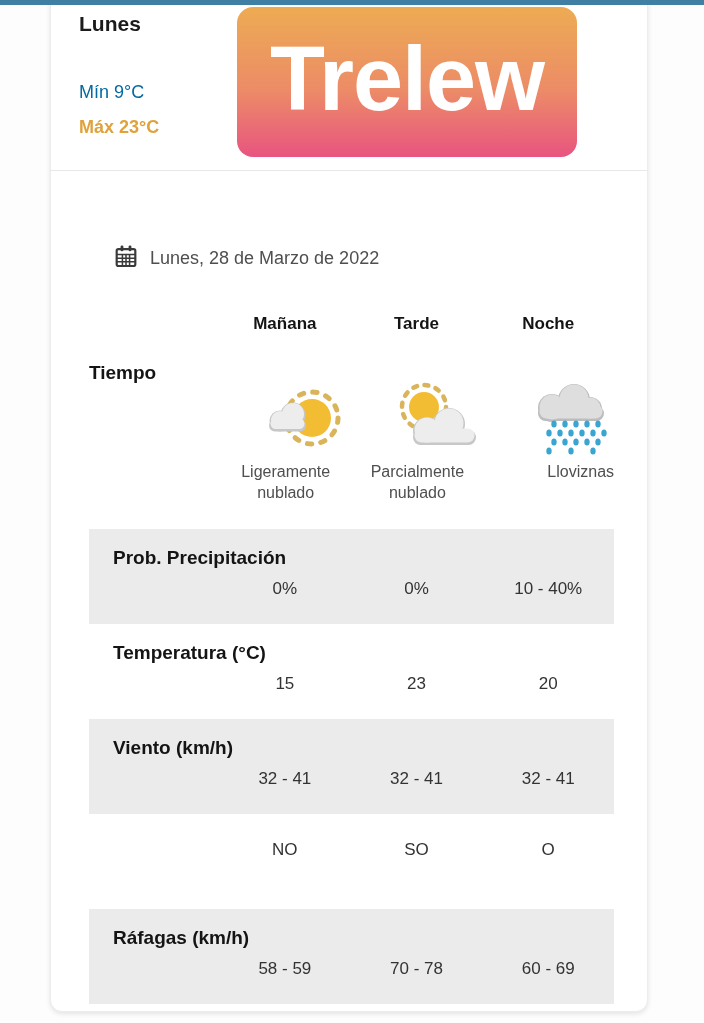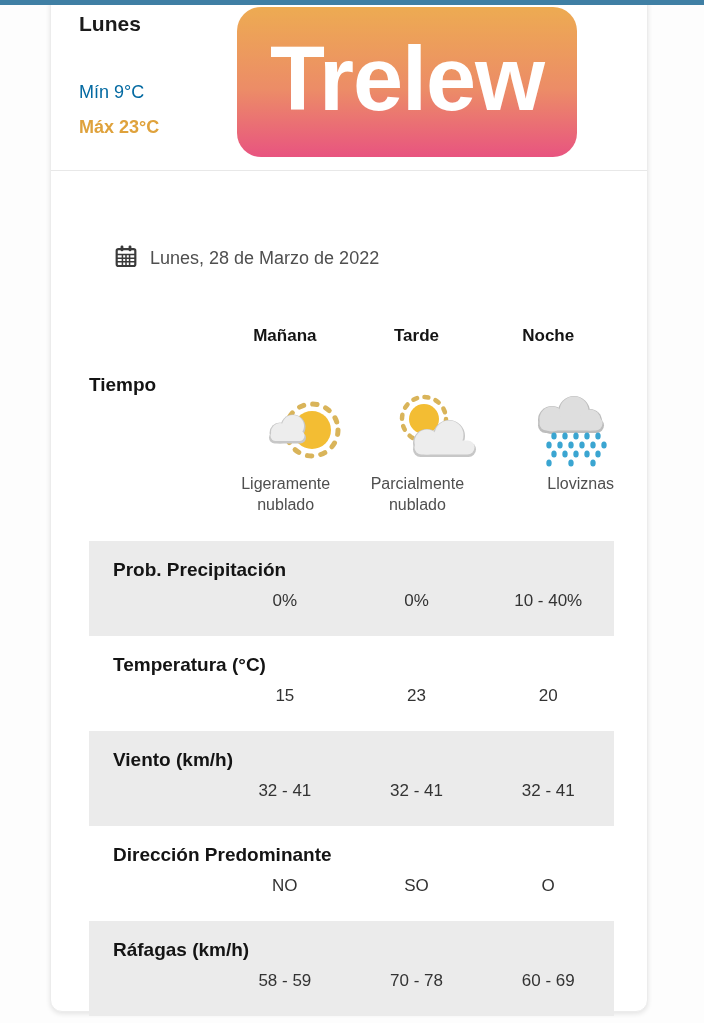--- a/index.html
+++ b/index.html
@@ -19,36 +19,36 @@
     border-radius:0 0 12px 12px;
     box-shadow:0 2px 5px rgba(0,0,0,0.10);
   }
   
   .card-header{ position:relative; height:170px; border-bottom:1px solid #e8e8e8; }
   .day-name{ position:absolute; left:28px; top:11px; font-size:21px; font-weight:700; color:#1b1b1b; }
   .min-temp{ position:absolute; left:28px; top:81px; font-size:18px; font-weight:500; color:#0369a1; }
   .max-temp{ position:absolute; left:28px; top:116px; font-size:18px; font-weight:700; color:#dfa23c;text-align:center; }
   .city-banner{
     position:absolute; left:186px; top:6px; width:340px; height:150px;
-    border-radius:24px;
+    border-radius:16px;
     background:linear-gradient(180deg,#edab52 0%,#ec8c67 55%,#e85480 100%);
     display:flex; align-items:center; justify-content:center;
   }
   .city-banner span{
     color:#ffffff; font-size:90px; font-weight:800; letter-spacing:-1px;
     line-height:1; padding-bottom:6px;
   }
   
   .card-body{ padding:0 0 0 38px; }
   .date-row{
     margin:72px 0 0 24px; display:flex; align-items:center; gap:11px;
     font-size:18px; color:#4f4f4f;text-align:right;
   }
   .grid{ display:grid; grid-template-columns:130px 131.7px 131.7px 131.7px; width:525px; }
-  .col-headers{ margin-top:52px; }
+  .col-headers{ margin-top:40px; }
   .col-headers .col-h{ text-align:center; font-size:17px; font-weight:700; color:#141414; }
   .tiempo-grid{ margin-top:14px; }
   .tiempo-label{ padding-top:14px; font-size:19px; font-weight:700; color:#141414; }
   .cond-cell{ display:flex; flex-direction:column; align-items:flex-end; padding-top:34px; }
   .cond-cell svg{ display:block; }
   .cond-caption{
     margin-top:5px; font-size:16px; color:#4f4f4f; text-align:center;
     line-height:21px; max-width:130px;
   }
   
@@ -208,21 +208,20 @@
         <div class="row-label">Viento (km/h)</div>
         <div class="row-values">
           <span></span>
           <span class="val">32 - 41</span>
           <span class="val">32 - 41</span>
           <span class="val">32 - 41</span>
         </div>
       </div>
 
       <div class="data-row">
-        <div class="row-label">Dirección Predominante</div>
         <div class="row-values">
           <span></span>
           <span class="val">NO</span>
           <span class="val">SO</span>
           <span class="val">O</span>
         </div>
       </div>
 
       <div class="data-row shaded">
         <div class="row-label">Ráfagas (km/h)</div>

